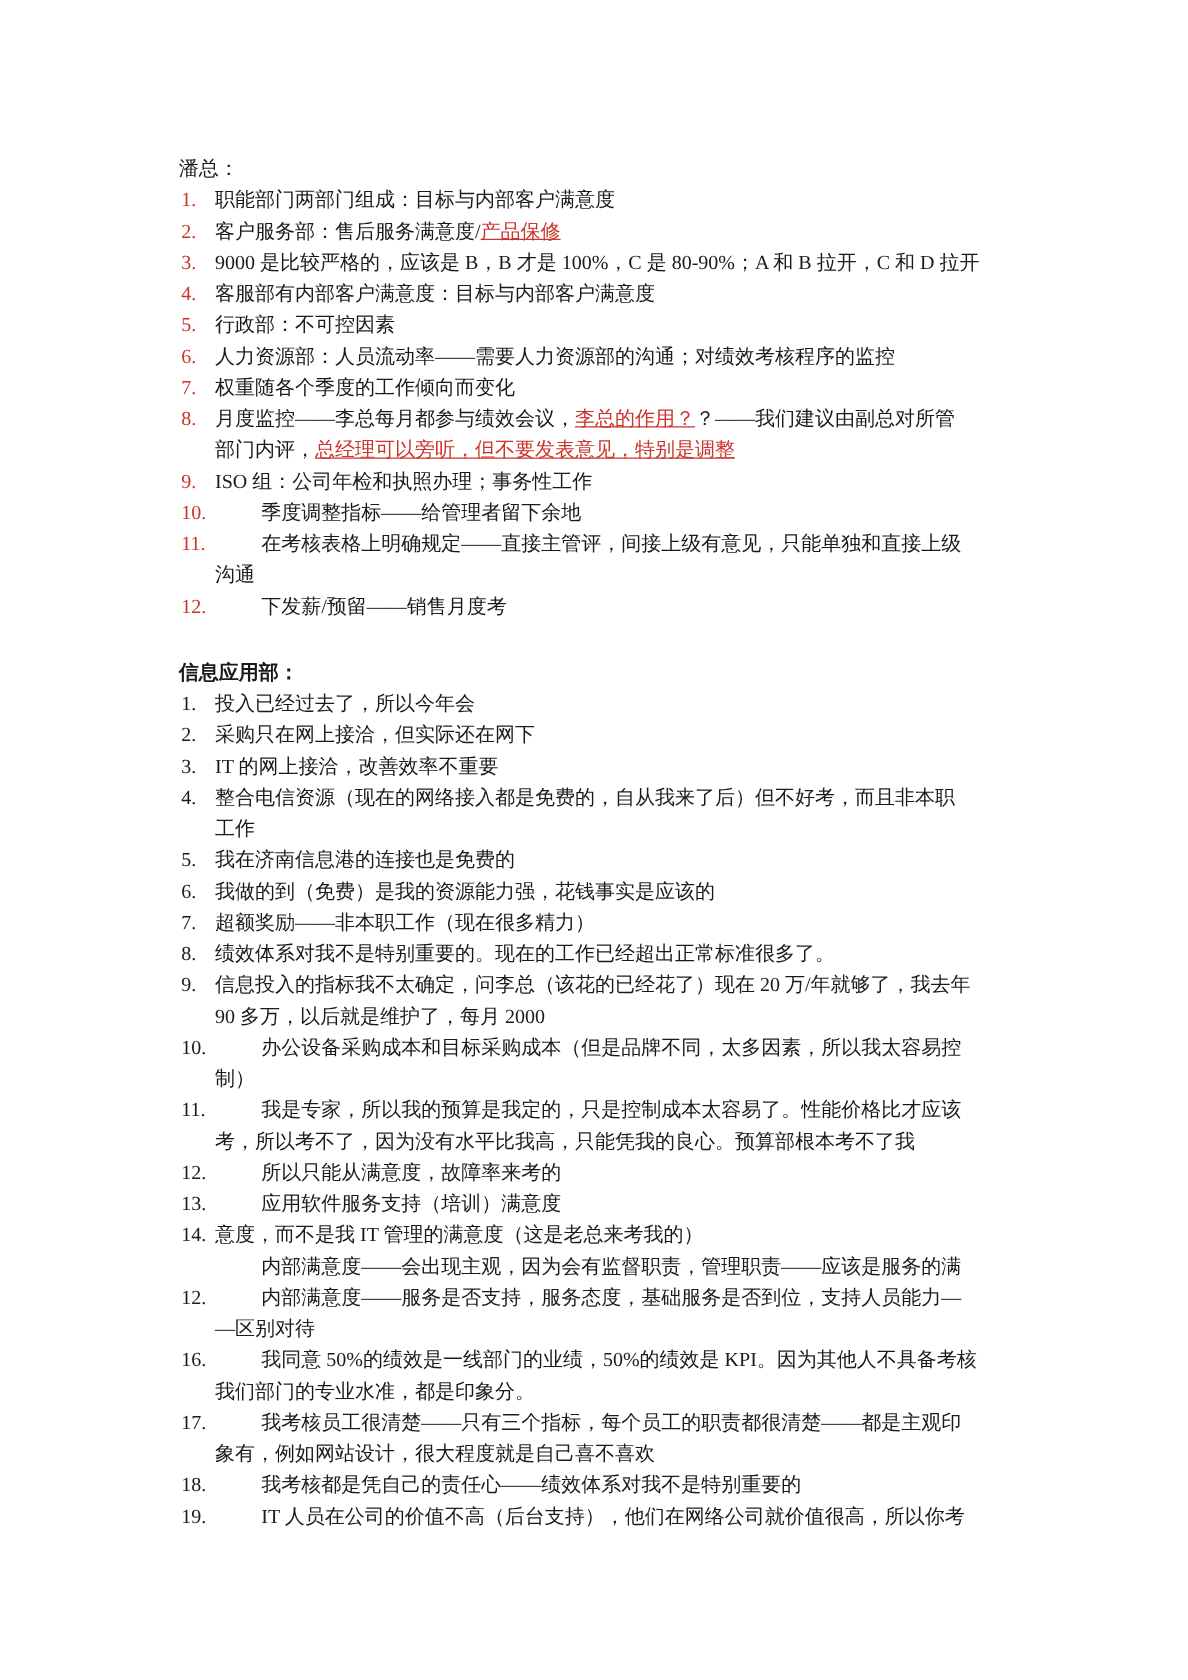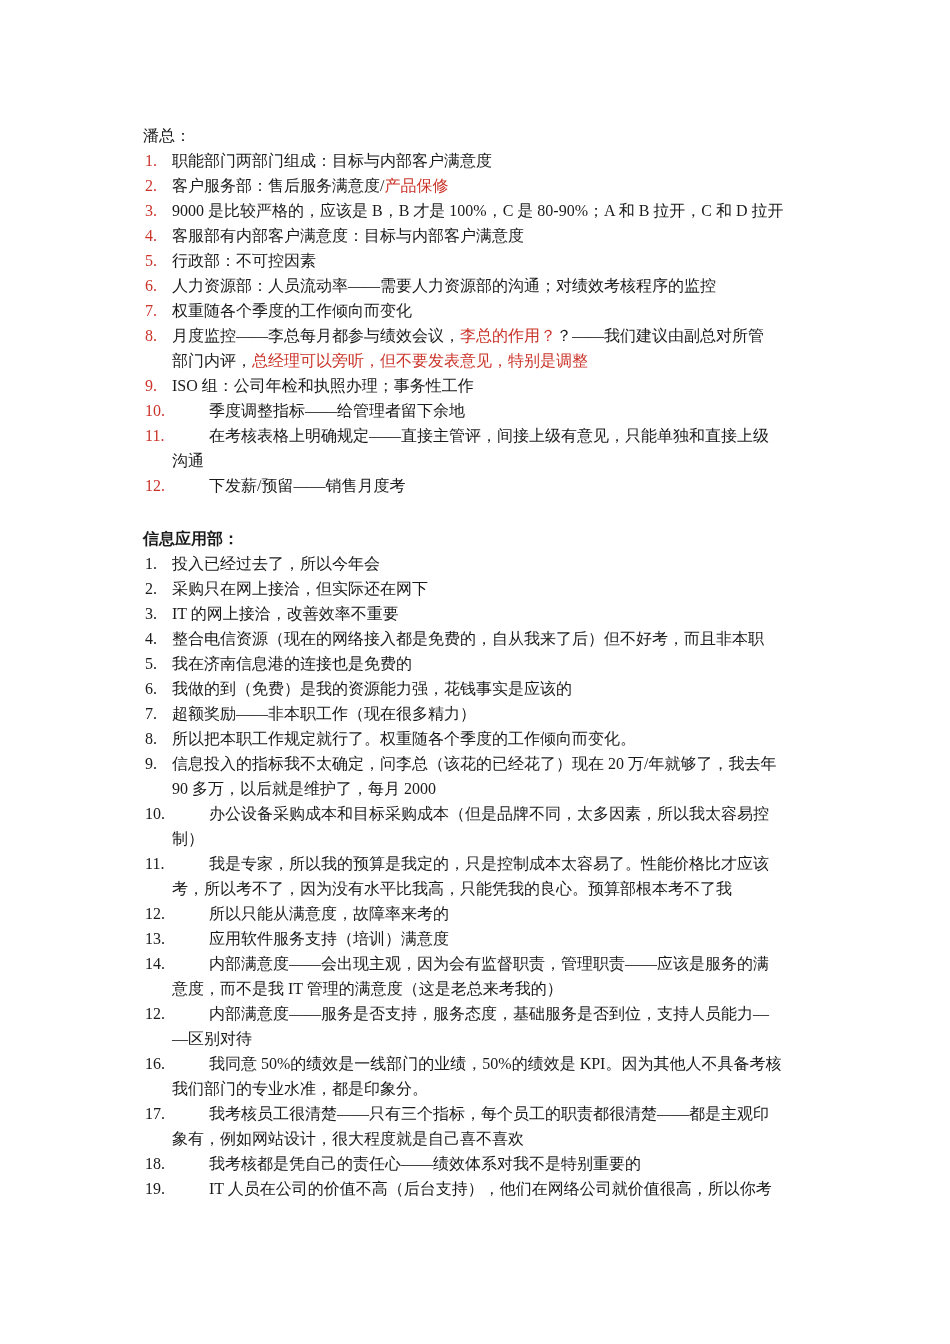--- a/index.html
+++ b/index.html
@@ -30,21 +30,21 @@
   .heading.bold { font-weight: bold; }
   .item { position: relative; padding-left: 29px; }
   .num {
     position: absolute;
     left: 2px;
     top: 0;
   }
   .num.red { color: var(--red); }
   .line { white-space: nowrap; }
   .tab-spacer { display: inline-block; width: 37px; }
-  .seg.red { color: var(--red); }
+  .seg.red { color: var(--red); text-decoration: underline; }
 </style>
 </head>
 <body>
 
 <div class="page" style="background: rgb(255, 255, 255);">
   <div class="content" id="doc-content" style="color: rgb(26, 26, 26);">
       <div class="section">
         <div class="heading">潘总：</div>
         <div class="item">
           <span class="num red">1.</span>
@@ -107,36 +107,37 @@
           <span class="num">2.</span>
           <div class="line"><span class="seg">采购只在网上接洽，但实际还在网下</span></div>
         </div>
         <div class="item">
           <span class="num">3.</span>
           <div class="line"><span class="seg">IT 的网上接洽，改善效率不重要</span></div>
         </div>
         <div class="item">
           <span class="num">4.</span>
           <div class="line"><span class="seg">整合电信资源（现在的网络接入都是免费的，自从我来了后）但不好考，而且非本职</span></div>
+          <div class="line"><span class="seg">工作</span></div>
         </div>
         <div class="item">
           <span class="num">5.</span>
           <div class="line"><span class="seg">我在济南信息港的连接也是免费的</span></div>
         </div>
         <div class="item">
           <span class="num">6.</span>
           <div class="line"><span class="seg">我做的到（免费）是我的资源能力强，花钱事实是应该的</span></div>
         </div>
         <div class="item">
           <span class="num">7.</span>
           <div class="line"><span class="seg">超额奖励——非本职工作（现在很多精力）</span></div>
         </div>
         <div class="item">
           <span class="num">8.</span>
-          <div class="line"><span class="seg">所以把本职工作规定就行了。权重随各个季度的工作倾向而变化。</span></div>
+          <div class="line"><span class="seg">绩效体系对我不是特别重要的。现在的工作已经超出正常标准很多了。</span></div>
         </div>
         <div class="item">
           <span class="num">9.</span>
           <div class="line"><span class="seg">信息投入的指标我不太确定，问李总（该花的已经花了）现在 20 万/年就够了，我去年</span></div>
           <div class="line"><span class="seg">90 多万，以后就是维护了，每月 2000</span></div>
         </div>
         <div class="item">
           <span class="num">10.</span>
           <div class="line"><span class="tab-spacer"></span><span class="seg">办公设备采购成本和目标采购成本（但是品牌不同，太多因素，所以我太容易控</span></div>
           <div class="line"><span class="seg">制）</span></div>
@@ -149,22 +150,22 @@
         <div class="item">
           <span class="num">12.</span>
           <div class="line"><span class="tab-spacer"></span><span class="seg">所以只能从满意度，故障率来考的</span></div>
         </div>
         <div class="item">
           <span class="num">13.</span>
           <div class="line"><span class="tab-spacer"></span><span class="seg">应用软件服务支持（培训）满意度</span></div>
         </div>
         <div class="item">
           <span class="num">14.</span>
+          <div class="line"><span class="seg">意度，而不是我 IT 管理的满意度（这是老总来考我的）</span></div>
           <div class="line"><span class="tab-spacer"></span><span class="seg">内部满意度——会出现主观，因为会有监督职责，管理职责——应该是服务的满</span></div>
-          <div class="line"><span class="seg">意度，而不是我 IT 管理的满意度（这是老总来考我的）</span></div>
         </div>
         <div class="item">
           <span class="num">12.</span>
           <div class="line"><span class="tab-spacer"></span><span class="seg">内部满意度——服务是否支持，服务态度，基础服务是否到位，支持人员能力—</span></div>
           <div class="line"><span class="seg">—区别对待</span></div>
         </div>
         <div class="item">
           <span class="num">16.</span>
           <div class="line"><span class="tab-spacer"></span><span class="seg">我同意 50%的绩效是一线部门的业绩，50%的绩效是 KPI。因为其他人不具备考核</span></div>
           <div class="line"><span class="seg">我们部门的专业水准，都是印象分。</span></div>

